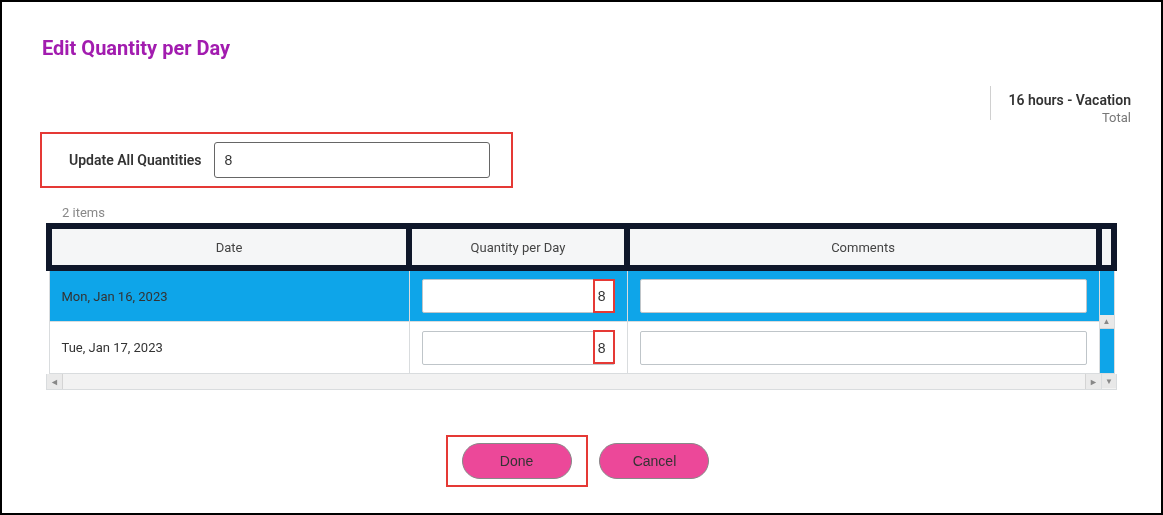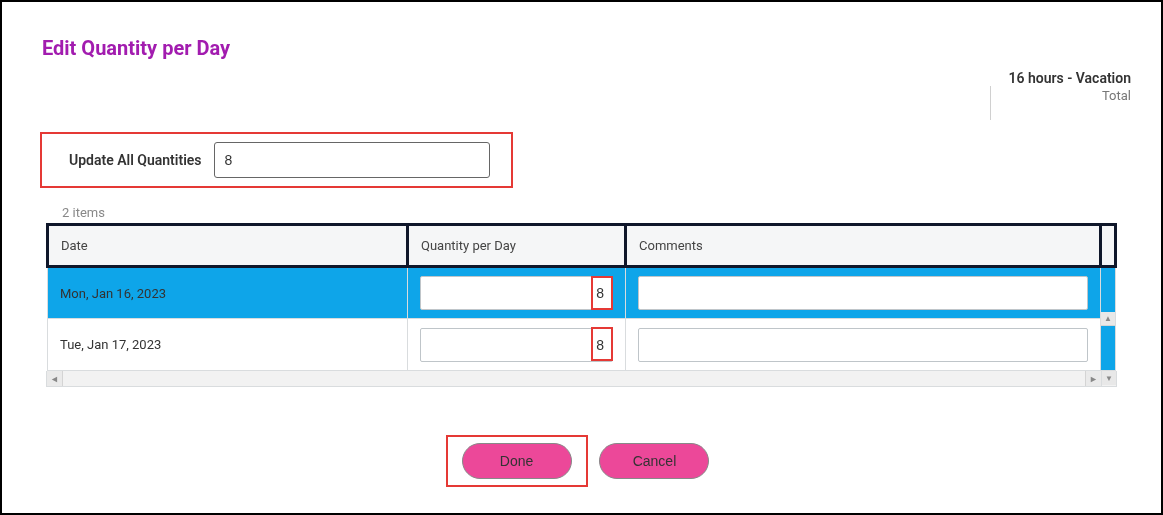--- a/index.html
+++ b/index.html
@@ -17,21 +17,21 @@
     }
     .page-title {
       font-size: 20px;
       font-weight: 700;
       color: #a21caf;
       margin: 8px 0 0 10px;
     }
     .summary {
       position: absolute;
       right: 30px;
-      top: 68px;
+      top: 90px;
       text-align: right;
       font-size: 14px;
       color: #333;
     }
     .summary .line1 { font-weight: 600; }
     .summary .line2 { color: #777; font-size: 13px; margin-top: 2px; }
     .summary-divider {
       position: absolute;
       right: 170px;
       top: 84px;
@@ -81,26 +81,26 @@
     table {
       width: 100%;
       border-collapse: collapse;
       table-layout: fixed;
     }
     col.c1 { width: 360px; }
     col.c2 { width: 218px; }
     col.c3 { width: auto; }
     col.c4 { width: 15px; }
     th {
-      text-align: left;
+      text-align: center;
       font-weight: 400;
       font-size: 13px;
       color: #444;
       background: #f5f6f7;
-      border: 3px solid #0f172a;
+      border: 6px solid #0f172a;
       padding: 10px 12px;
       height: 42px;
     }
     th.scrollhead { background: #f5f6f7; padding:0; }
     td {
       border: 1px solid #d9dcde;
       padding: 8px 12px;
       font-size: 13px;
       color: #333;
       height: 52px;

